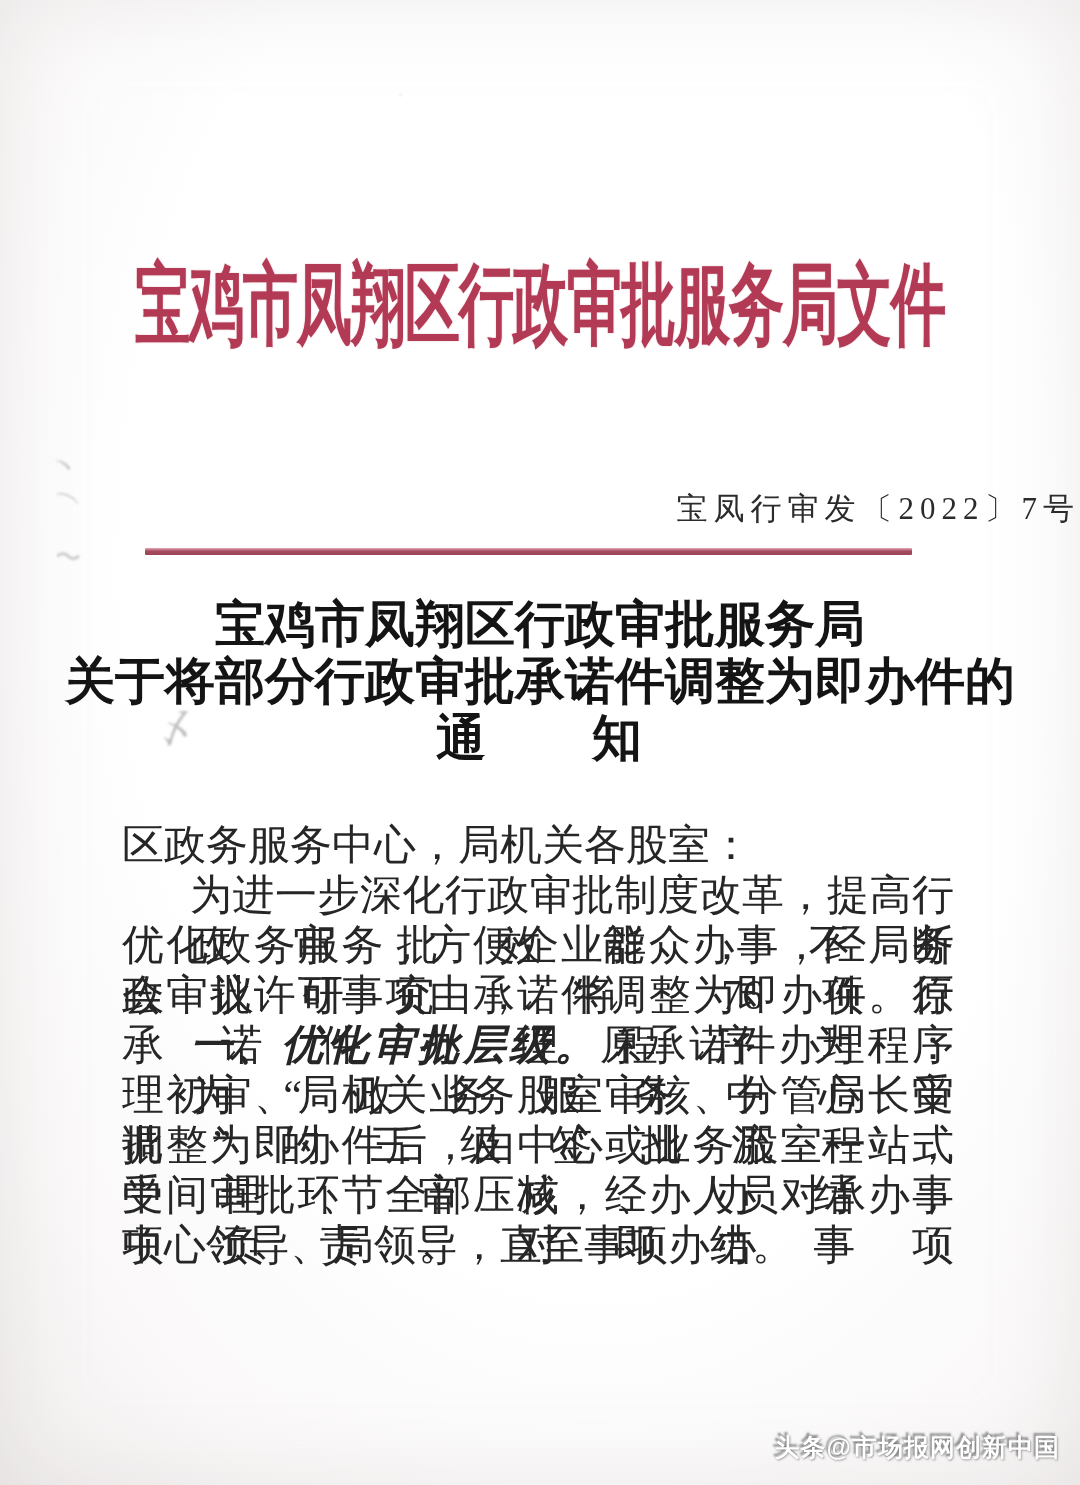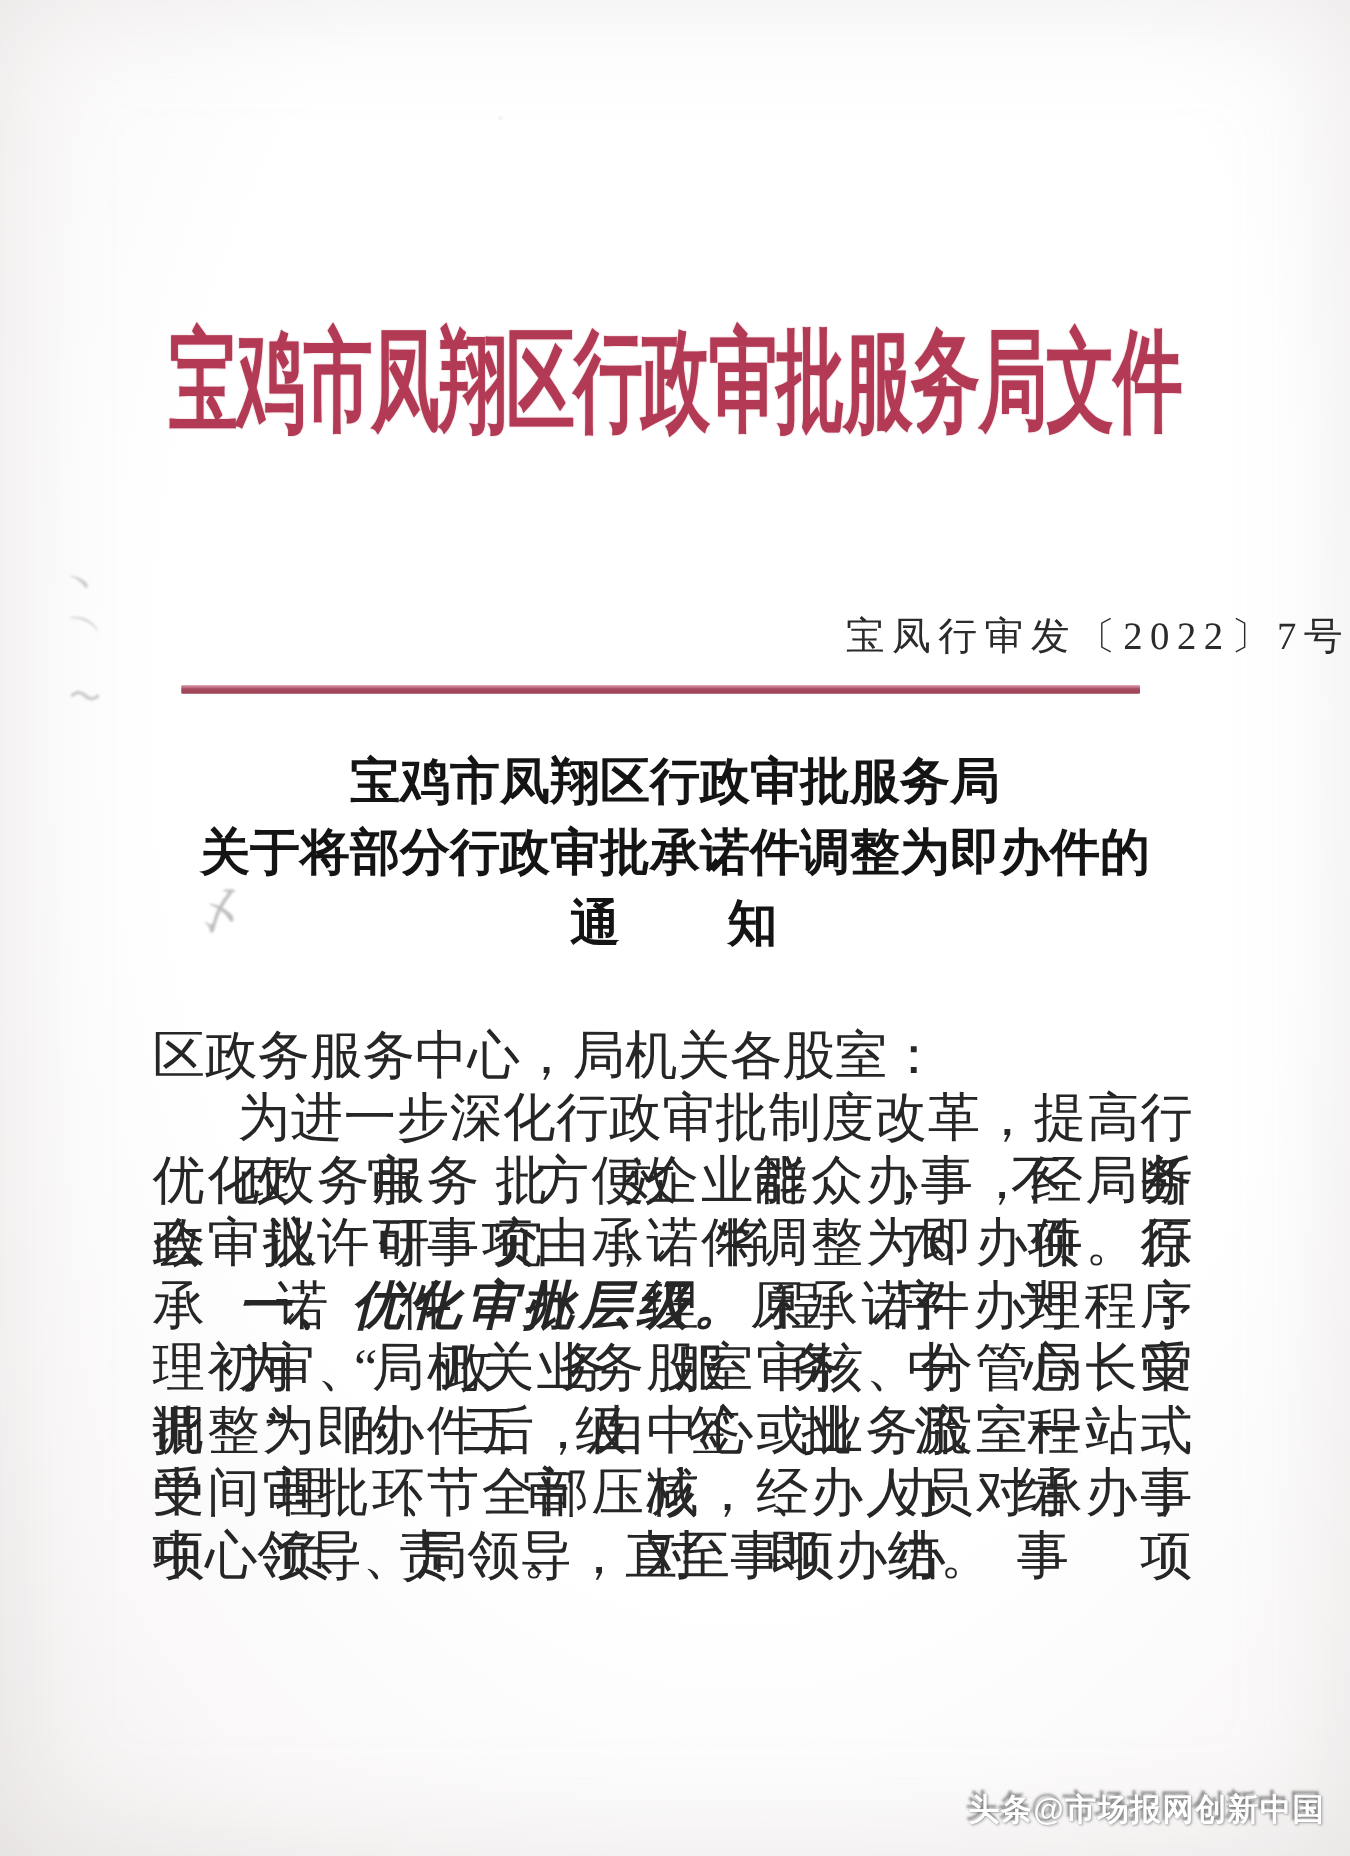--- a/index.html
+++ b/index.html
@@ -51,21 +51,21 @@
     border-radius:1px;
   }
 
   
   .doc-title{
     position:absolute;
     left:0;top:596px;width:100%;
     text-align:center;
     color:#141414;
     font-weight:700;
-    font-size:40px;
+    font-size:50px;
     line-height:57px;
     letter-spacing:0px;
     white-space:nowrap;
   }
   .doc-title .t3{letter-spacing:2px;}
 
   
   .body-text{
     position:absolute;
     left:122px;top:820px;width:832px;

